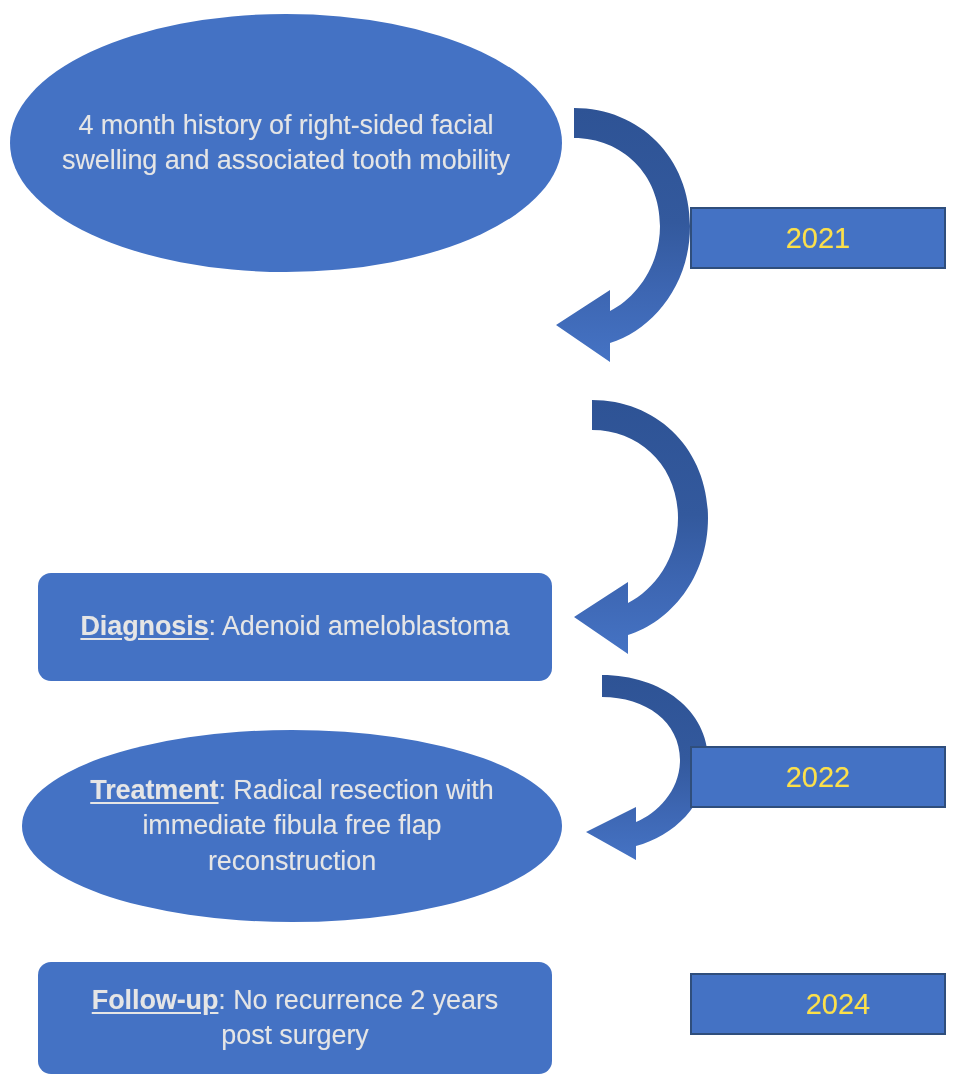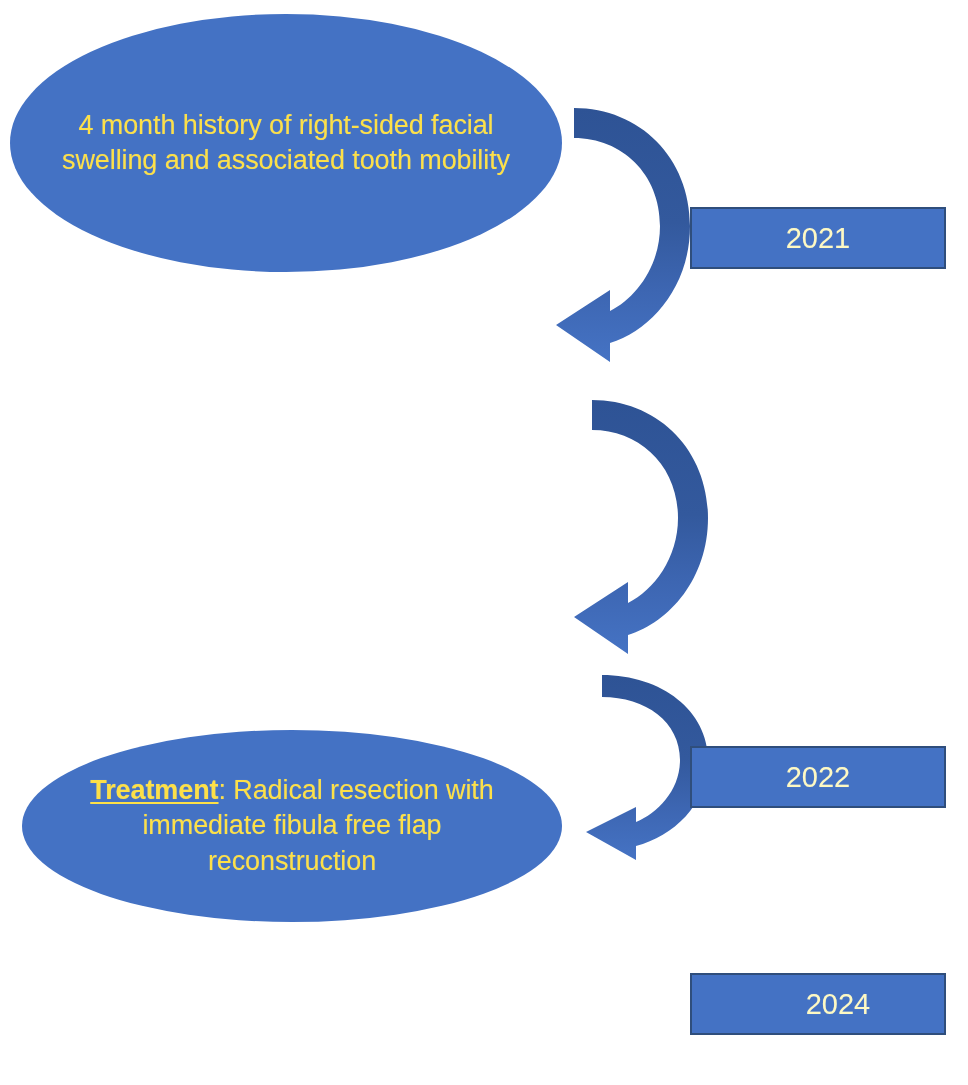--- a/index.html
+++ b/index.html
@@ -19,21 +19,21 @@
   }
 
   
   .node {
     position: absolute;
     display: flex;
     align-items: center;
     justify-content: center;
     box-sizing: border-box;
     background: #4472C4;
-    color: #fde047;
+    color: #e5e5e5;
     text-align: center;
     line-height: 1.30;
     letter-spacing: -0.1px;
   }
   .node.ellipse {
     border-radius: 50%;
   }
   .node.roundrect {
     border-radius: 13px;
   }
@@ -58,21 +58,21 @@
   #node-diagnosis    { left: 38px;  top: 573px;  width: 514px; height: 108px; }
   #node-treatment    { left: 22px;  top: 730px;  width: 540px; height: 192px; }
   #node-followup     { left: 38px;  top: 962px;  width: 514px; height: 112px; }
 
   
   .year-chip {
     position: absolute;
     box-sizing: border-box;
     background: #4472C4;
     border: 2px solid #2F4E7C;
-    color: #fef9c3;
+    color: #fde047;
     display: flex;
     align-items: center;
     justify-content: center;
     font-size: 29px;
     text-shadow: 0 0 1px rgba(255,255,255,0.25);
   }
   #year-2021 { left: 690px; top: 207px; width: 256px; height: 62px; }
   #year-2022 { left: 690px; top: 746px; width: 256px; height: 62px; }
   #year-2024 { left: 690px; top: 973px; width: 256px; height: 62px; padding-left: 40px; }
 
@@ -130,20 +130,23 @@
              C 142 186, 104 230, 62 243
              L 62 262
              L 8 225
              L 62 190
              L 62 211
              C 88 198, 112 166, 112 126
              C 112 74, 74 38, 26 38
              Z" fill="url(#agrad2)"></path>
   </svg>
 
+  <div class="node roundrect" id="node-diagnosis">
+    <span class="txt"><span class="key">Diagnosis</span><span>: Adenoid ameloblastoma</span></span>
+  </div>
 
   <svg class="arrow-svg" id="arrow-3" viewBox="0 0 160 192">
     <defs>
       <linearGradient id="agrad3" x1="0" y1="0" x2="0" y2="1">
         <stop offset="0%" stop-color="#2E5395"></stop>
         <stop offset="45%" stop-color="#33599D"></stop>
         <stop offset="72%" stop-color="#3D66B2"></stop>
         <stop offset="100%" stop-color="#4573C4"></stop>
       </linearGradient>
     </defs>
@@ -156,20 +159,23 @@
              L 58 154
              C 80 145, 102 122, 102 92
              C 102 54, 68 29, 24 29
              Z" fill="url(#agrad3)"></path>
   </svg>
 
   <div class="node ellipse" id="node-treatment">
     <span class="txt"><span class="key">Treatment</span><span>: Radical resection with immediate fibula free flap reconstruction</span></span>
   </div>
 
+  <div class="node roundrect" id="node-followup">
+    <span class="txt"><span class="key">Follow-up</span><span>: No recurrence 2 years post surgery</span></span>
+  </div>
 
   <div class="year-chip" id="year-2021">
     <span>2021</span>
   </div>
 
   <div class="year-chip" id="year-2022">
     <span>2022</span>
   </div>
 
   <div class="year-chip" id="year-2024">

